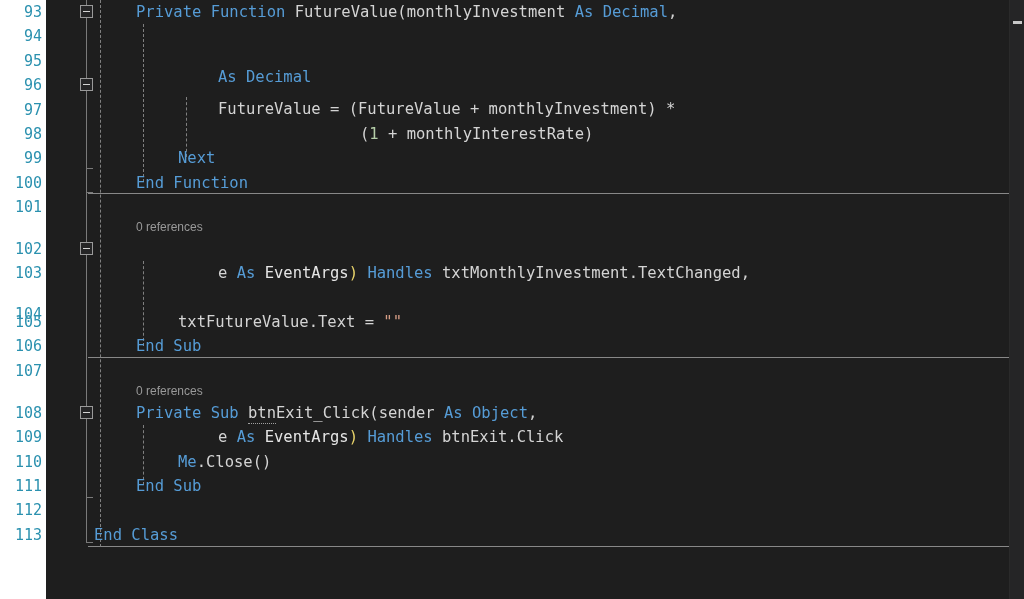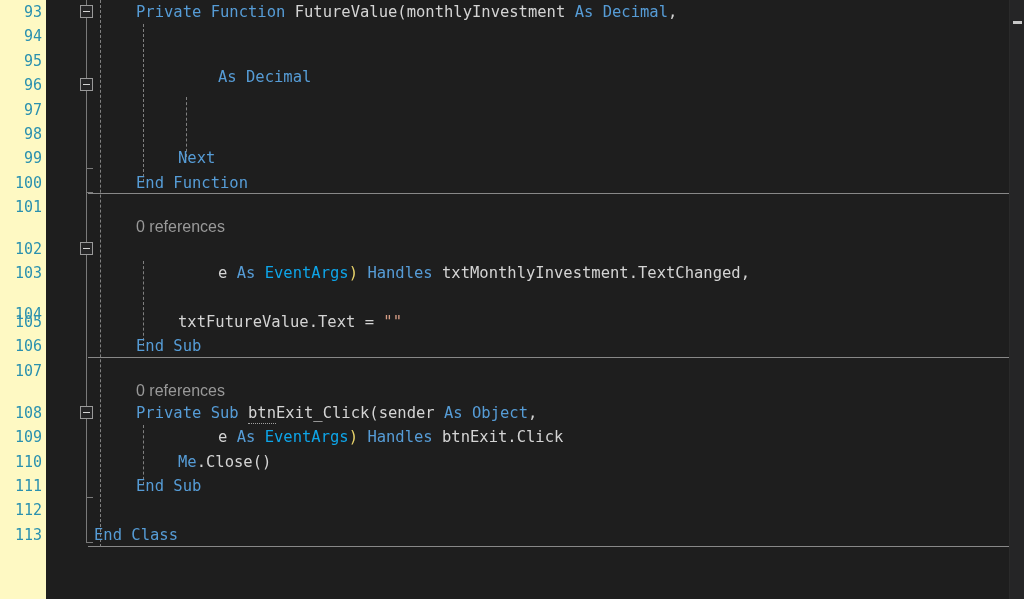--- a/index.html
+++ b/index.html
@@ -23,21 +23,21 @@
     overflow: hidden;
   }
 
   
   .gutter {
     position: absolute;
     left: 0;
     top: 0;
     width: 46px;
     height: 599px;
-    background: #fef9c3;
+    background: #ffffff;
   }
   .lineno {
     position: absolute;
     right: 4px;
     width: 42px;
     text-align: right;
     color: #2B91AF;
     font-family: "DejaVu Sans Mono", monospace;
     font-size: 15px;
     line-height: 24px;
@@ -118,27 +118,27 @@
     font-family: "DejaVu Sans Mono", monospace;
     font-size: 15.5px;
     color: #D4D4D4;
   }
   .codelens {
     position: absolute;
     height: 18px;
     line-height: 18px;
     white-space: pre;
     font-family: "Liberation Sans", sans-serif;
-    font-size: 16px;
+    font-size: 12px;
     color: #999999;
   }
 
   
   .kw   { color: #569CD6; }  
-  .typ  { color: #0ea5e9; }  
+  .typ  { color: #e5e5e5; }  
   .id   { color: #D4D4D4; }  
   .num  { color: #B5CEA8; }  
   .str  { color: #D69D85; }  
   .op   { color: #D4D4D4; }  
   .brk1 { color: #D4D4D4; }  
   .brk2 { color: #E8D36A; }  
 
   
   .smarttag {
     border-bottom: 1px dotted #A0A0A0;
@@ -237,21 +237,23 @@
   <div class="indent-guide" style="left:143px;top:425px;height:60px"></div>
 
   <div class="code-layer">
 
     <div class="code-line" style="top:0px;left:136px"><span class="kw">Private</span><span class="id"> </span><span class="kw">Function</span><span class="id"> FutureValue(monthlyInvestment </span><span class="kw">As</span><span class="id"> </span><span class="kw">Decimal</span><span class="id">,</span></div>
 
 
     <div class="code-line" style="top:65px;left:218px"><span class="kw">As</span><span class="id"> </span><span class="kw">Decimal</span></div>
 
 
-
+    <div class="code-line" style="top:97px;left:218px"><span class="id">FutureValue = (FutureValue + monthlyInvestment)</span><span class="op"> *</span></div>
+
+    <div class="code-line" style="top:122px;left:360px"><span class="brk1">(</span><span class="num">1</span><span class="id"> + monthlyInterestRate)</span></div>
 
     <div class="code-line" style="top:146px;left:178px"><span class="kw">Next</span></div>
 
     <div class="code-line" style="top:171px;left:136px"><span class="kw">End</span><span class="id"> </span><span class="kw">Function</span></div>
 
     <div class="codelens" style="top:218px;left:136px">0 references</div>
 
 
     <div class="code-line" style="top:261px;left:218px"><span class="id">e </span><span class="kw">As</span><span class="id"> </span><span class="typ">EventArgs</span><span class="brk2">)</span><span class="id"> </span><span class="kw">Handles</span><span class="id"> txtMonthlyInvestment.TextChanged,</span></div>
 

